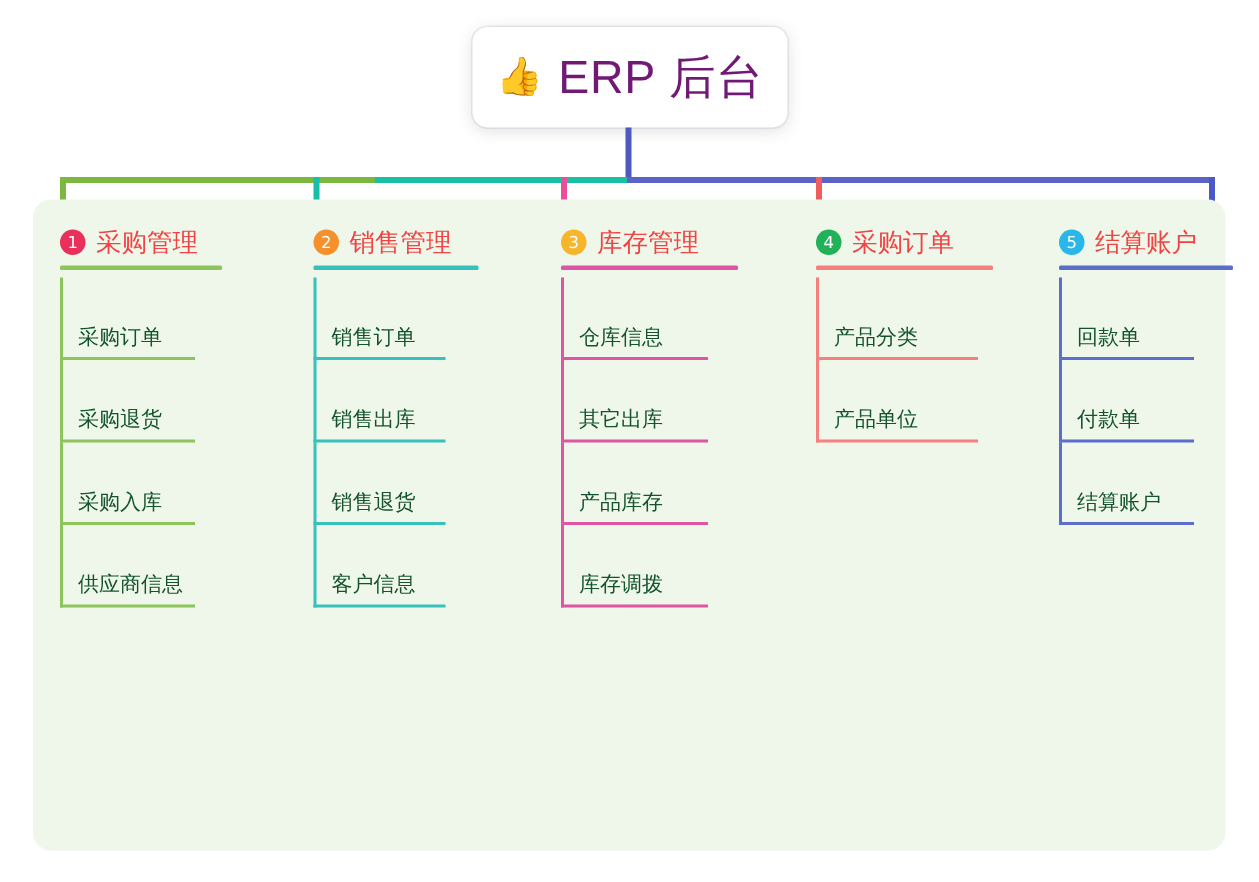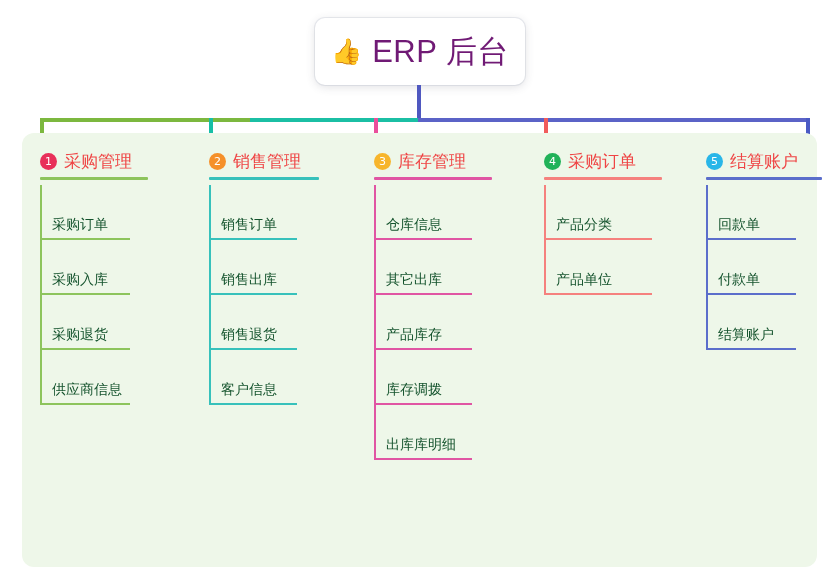--- a/index.html
+++ b/index.html
@@ -161,26 +161,26 @@
       </div>
       <div class="leaves">
         <div class="leaf">
           <div class="stem" style="background: rgb(141, 196, 92);"></div>
           <div class="rule" style="width: 90px; background: rgb(141, 196, 92);"></div>
           <span class="ltext">采购订单</span>
         </div>
         <div class="leaf">
           <div class="stem" style="background: rgb(141, 196, 92);"></div>
           <div class="rule" style="width: 90px; background: rgb(141, 196, 92);"></div>
+          <span class="ltext">采购退货</span>
+        </div>
+        <div class="leaf">
+          <div class="stem" style="background: rgb(141, 196, 92);"></div>
+          <div class="rule" style="width: 90px; background: rgb(141, 196, 92);"></div>
           <span class="ltext">采购入库</span>
-        </div>
-        <div class="leaf">
-          <div class="stem" style="background: rgb(141, 196, 92);"></div>
-          <div class="rule" style="width: 90px; background: rgb(141, 196, 92);"></div>
-          <span class="ltext">采购退货</span>
         </div>
         <div class="leaf">
           <div class="stem" style="background: rgb(141, 196, 92);"></div>
           <div class="rule" style="width: 90px; background: rgb(141, 196, 92);"></div>
           <span class="ltext">供应商信息</span>
         </div>
       </div>
     </div>
     <div class="column" style="left: 191px;">
       <div class="col-head">
@@ -231,25 +231,20 @@
         <div class="leaf">
           <div class="stem" style="background: rgb(224, 85, 163);"></div>
           <div class="rule" style="width: 98px; background: rgb(224, 85, 163);"></div>
           <span class="ltext">产品库存</span>
         </div>
         <div class="leaf">
           <div class="stem" style="background: rgb(224, 85, 163);"></div>
           <div class="rule" style="width: 98px; background: rgb(224, 85, 163);"></div>
           <span class="ltext">库存调拨</span>
         </div>
-        <div class="leaf">
-          <div class="stem" style="background: rgb(224, 85, 163);"></div>
-          <div class="rule" style="width: 98px; background: rgb(224, 85, 163);"></div>
-          <span class="ltext">出库库明细</span>
-        </div>
       </div>
     </div>
     <div class="column" style="left: 526px;">
       <div class="col-head">
         <span class="badge" style="background: rgb(33, 178, 89);">4</span>
         <span class="head-label">采购订单</span>
         <div class="head-rule" style="width: 118px; background: rgb(245, 129, 126);"></div>
       </div>
       <div class="leaves">
         <div class="leaf">

